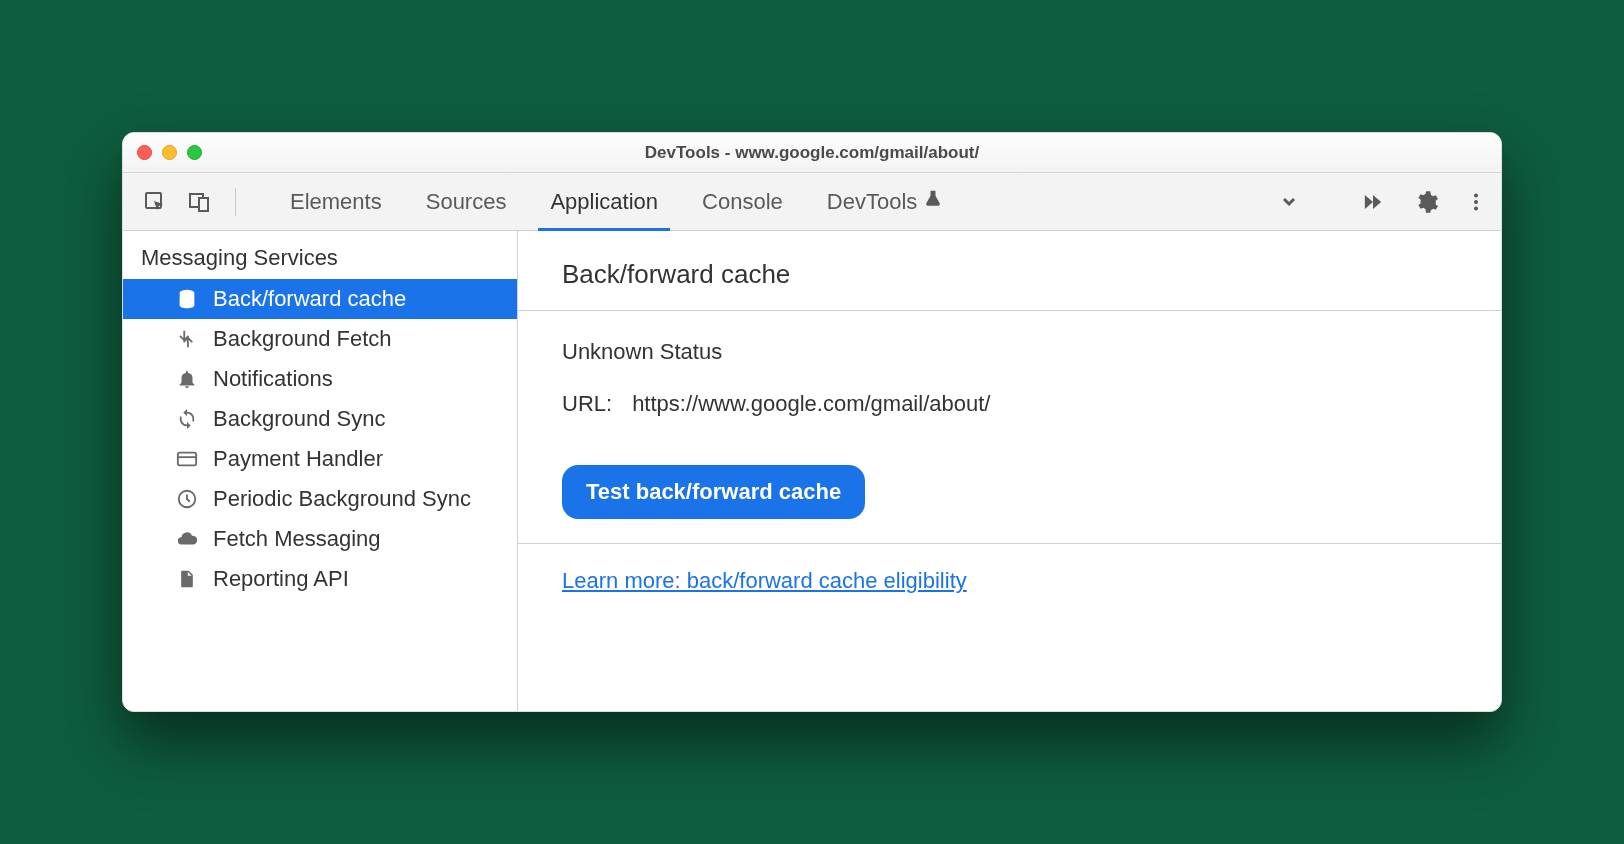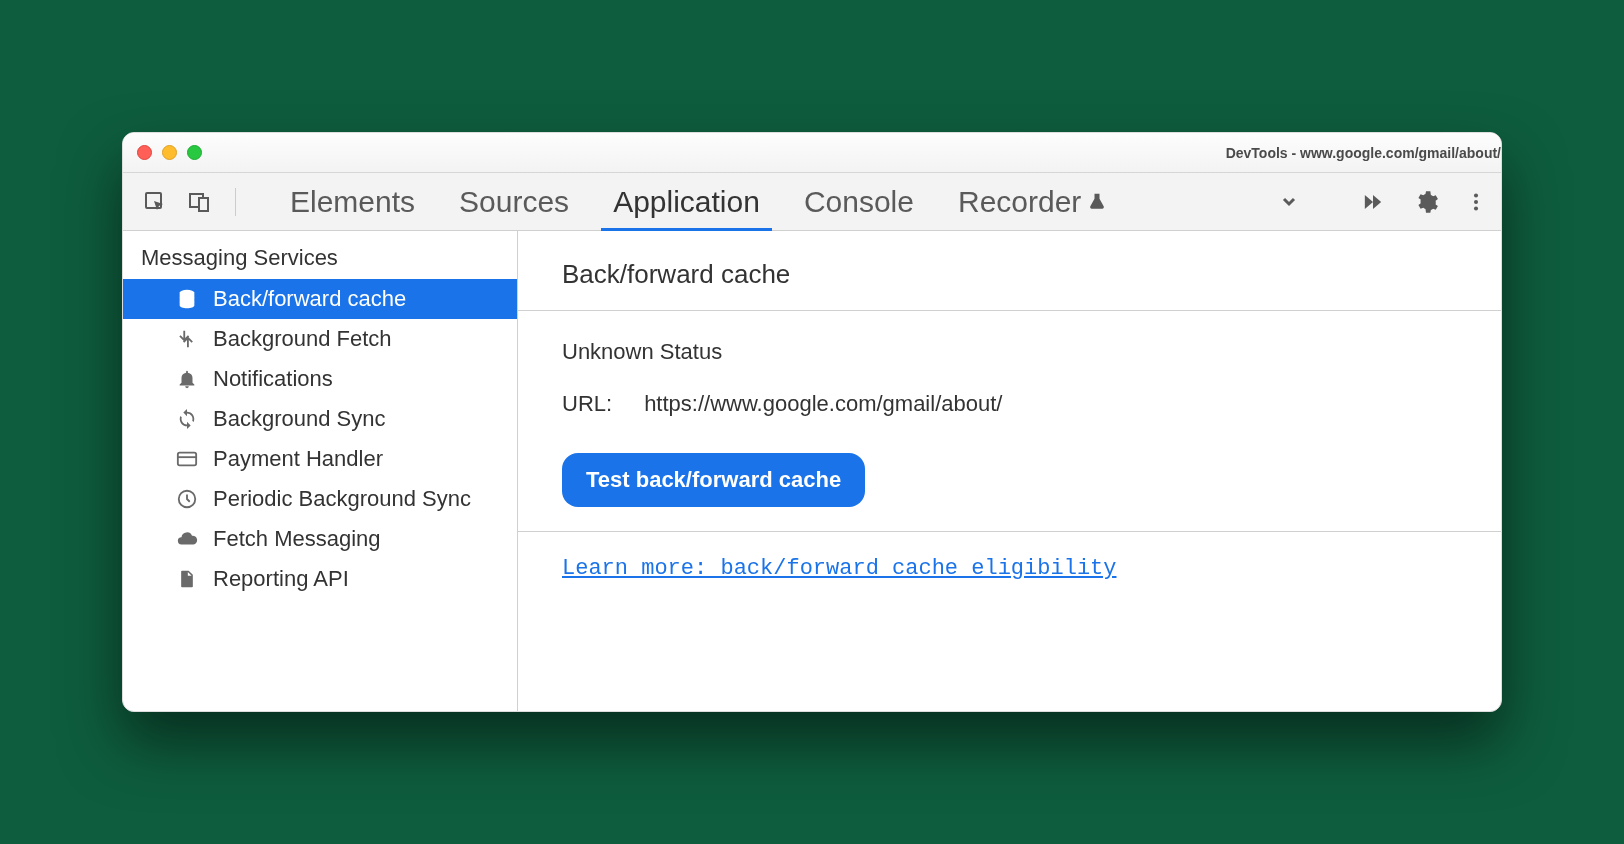--- a/index.html
+++ b/index.html
@@ -28,38 +28,38 @@
     align-items: center;
     padding: 0 14px;
     position: relative;
   }
   .traffic { display: flex; gap: 10px; }
   .tl { width: 15px; height: 15px; border-radius: 50%; }
   .tl.red { background: #ff5f57; border: 1px solid #e1443c; }
   .tl.yellow { background: #ffbd2e; border: 1px solid #dea023; }
   .tl.green { background: #28c940; border: 1px solid #1aad2f; }
   .title {
-    position: absolute; left: 0; right: 0; text-align: right;
-    font-size: 14px; font-weight: 600; color: #4a4a4a; pointer-events: none;
+    position: absolute; left: 0; right: 0; text-align: center;
+    font-size: 17px; font-weight: 600; color: #4a4a4a; pointer-events: none;
   }
   .toolbar {
     height: 58px;
     background: #f3f3f3;
     border-bottom: 1px solid #d0d0d0;
     display: flex;
     align-items: center;
     padding: 0 14px;
     gap: 8px;
   }
   .tool-icon { color: #5a5a5a; display:flex; align-items:center; justify-content:center; cursor:pointer; padding: 6px; }
   .vsep { width:1px; height:28px; background:#ccc; margin: 0 10px; }
   .tabs { display:flex; align-items:stretch; height:100%; flex:1; margin-left: 14px; }
   .tab {
     padding: 0 22px; display:flex; align-items:center; gap:6px;
-    font-size: 30px; color:#5a5a5a; cursor:pointer; position:relative;
+    font-size: 22px; color:#5a5a5a; cursor:pointer; position:relative;
   }
   .tab.active { color:#333; font-weight:400; }
   .tab.active::after {
     content:""; position:absolute; left:10px; right:10px; bottom:-1px;
     height:3px; background:#1a73e8;
   }
   .right-icons { display:flex; align-items:center; gap:26px; color:#5a5a5a; }
   .right-icons .ico { cursor:pointer; display:flex; }
   .body { display:flex; height: 480px; }
   .sidebar {
@@ -71,28 +71,28 @@
     font-size:22px; color:#333; cursor:pointer; white-space:nowrap;
   }
   .item .icn { width:24px; height:24px; color:#6a6a6a; display:flex; align-items:center; justify-content:center; flex-shrink:0; }
   .item.active { background:#1a73e8; color:#fff; }
   .item.active .icn { color:#fff; }
   .main { flex:1; display:flex; flex-direction:column; }
   .main-head { font-size:26px; color:#333; padding:28px 44px 20px; }
   .hr { height:1px; background:#d0d0d0; }
   .content { padding: 28px 44px 24px; font-size:22px; color:#333; }
   .status { margin-bottom: 26px; }
-  .url-row { display:flex; gap:32px; margin-bottom:36px; }
+  .url-row { display:flex; gap:20px; margin-bottom:48px; }
   .url-label { }
   .url-val { color:#333; }
   .test-btn {
     background:#1a73e8; color:#fff; border:none; border-radius:16px;
     font-size:22px; font-weight:600; padding:14px 24px; cursor:pointer;
   }
-  .learn { padding: 24px 44px; font-family: Liberation Mono, monospace; }
+  .learn { padding: 24px 44px; }
   .learn a { color:#1a73e8; font-size:22px; text-decoration:underline; cursor:pointer; }
   .lab-badge { color:#5a5a5a; }
 </style>
 </head>
 <body>
 
 <div class="window">
   <div class="titlebar">
     <div class="traffic">
       <div class="tl red"></div>
@@ -123,21 +123,21 @@
       <div class="tab">
           <span>Sources</span>
         </div>
       <div class="tab active">
           <span>Application</span>
         </div>
       <div class="tab">
           <span>Console</span>
         </div>
       <div class="tab">
-        <span>Recorder</span>
+        <span>DevTools</span>
         <span class="lab-badge">
           <svg width="20" height="20" viewBox="0 0 24 24" fill="currentColor">
               <path d="M9 2v6l-5 9c-.7 1.3.2 3 1.8 3h12.4c1.6 0 2.5-1.7 1.8-3l-5-9V2h-6z"></path>
             </svg>
         </span>
       </div>
     </div>
     <div class="right-icons">
       <span class="ico">
         <svg width="24" height="24" viewBox="0 0 24 24" fill="none" stroke="currentColor" stroke-width="3">

